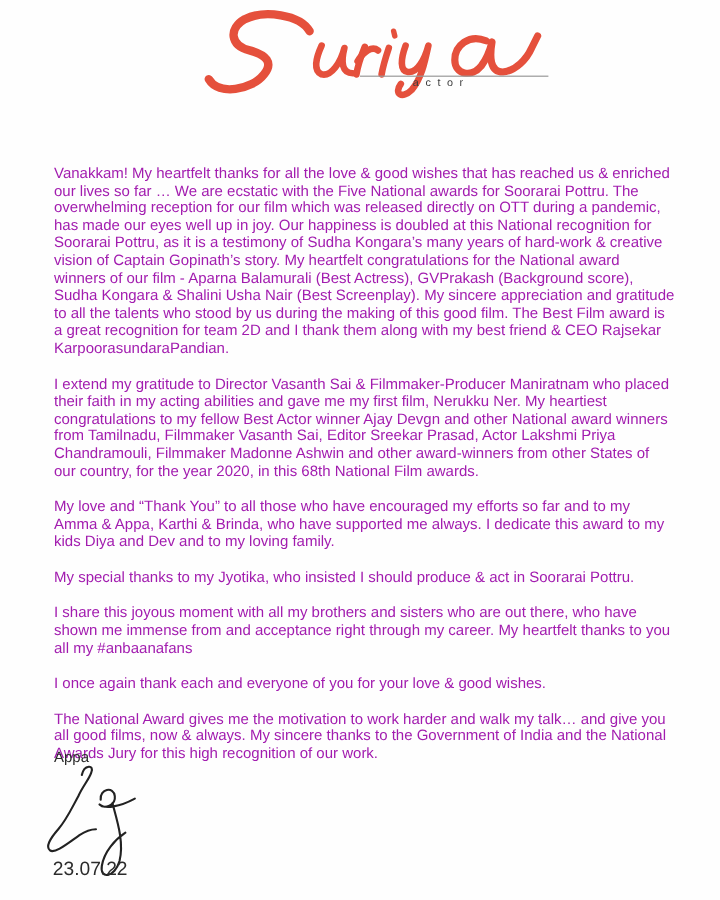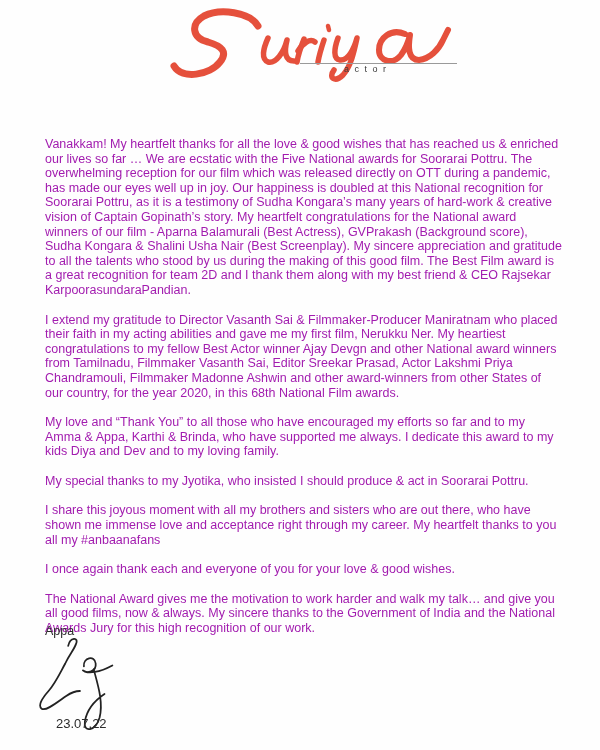--- a/index.html
+++ b/index.html
@@ -66,22 +66,22 @@
   .signature {
     position: absolute;
     left: 38px; top: 637px;
     width: 80px; height: 108px;
     color: #222222;
   }
   .signature svg { display: block; width: 100%; height: 100%; }
 
   .letter-date {
     position: absolute;
-    left: 56px; top: 716px;
-    font-size: 13px;
+    left: 44px; top: 716px;
+    font-size: 16px;
     color: #2b2b2b;
   }
 </style>
 </head>
 <body>
 
 <div class="letterhead">
   <div class="brand-script" role="img" aria-label="Suriya" style="color: rgb(229, 80, 60);">
     <svg viewBox="0 0 300 92" fill="none" stroke="currentColor" stroke-linecap="round" stroke-linejoin="round" aria-hidden="true">
 
@@ -102,21 +102,21 @@
   </div>
   <div class="brand-rule"></div>
   <div class="brand-subtitle">actor</div>
 </div>
 
 <div class="letter-body">
   <p>Vanakkam! My heartfelt thanks for all the love &amp; good wishes that has reached us &amp; enriched our lives so far … We are ecstatic with the Five National awards for Soorarai Pottru. The overwhelming reception for our film which was released directly on OTT during a pandemic, has made our eyes well up in joy. Our happiness is doubled at this National recognition for Soorarai Pottru, as it is a testimony of Sudha Kongara’s many years of hard-work &amp; creative vision of Captain Gopinath’s story. My heartfelt congratulations for the National award winners of our film - Aparna Balamurali (Best Actress), GVPrakash (Background score), Sudha Kongara &amp; Shalini Usha Nair (Best Screenplay). My sincere appreciation and gratitude to all the talents who stood by us during the making of this good film. The Best Film award is a great recognition for team 2D and I thank them along with my best friend &amp; CEO Rajsekar KarpoorasundaraPandian.</p>
   <p>I extend my gratitude to Director Vasanth Sai &amp; Filmmaker-Producer Maniratnam who placed their faith in my acting abilities and gave me my first film, Nerukku Ner. My heartiest congratulations to my fellow Best Actor winner Ajay Devgn and other National award winners from Tamilnadu, Filmmaker Vasanth Sai, Editor Sreekar Prasad, Actor Lakshmi Priya Chandramouli, Filmmaker Madonne Ashwin and other award-winners from other States of our country, for the year 2020, in this 68th National Film awards.</p>
   <p>My love and “Thank You” to all those who have encouraged my efforts so far and to my Amma &amp; Appa, Karthi &amp; Brinda, who have supported me always. I dedicate this award to my kids Diya and Dev and to my loving family.</p>
   <p>My special thanks to my Jyotika, who insisted I should produce &amp; act in Soorarai Pottru.</p>
-  <p>I share this joyous moment with all my brothers and sisters who are out there, who have shown me immense love and acceptance right through my career. My heartfelt thanks to you all my #anbaanafans</p>
+  <p>I share this joyous moment with all my brothers and sisters who are out there, who have shown me immense from and acceptance right through my career. My heartfelt thanks to you all my #anbaanafans</p>
   <p>I once again thank each and everyone of you for your love &amp; good wishes.</p>
   <p>The National Award gives me the motivation to work harder and walk my talk… and give you all good films, now &amp; always. My sincere thanks to the Government of India and the National Awards Jury for this high recognition of our work.</p>
 </div>
 
 <div class="closing">Appa</div>
 
 <div class="signature" role="img">
   <svg viewBox="0 0 80 110" fill="none" stroke="currentColor" stroke-width="1.8" stroke-linecap="round" stroke-linejoin="round" aria-hidden="true">
     <path d="M 30,9 C 32,0 41,0 38,7 C 36,13 31,18 27,27 C 21,38 17,47 10,55 C 3,63 -1,70 3,73 C 7,76 18,67 28,60 C 34,56 38,55 42,55"></path>
     <path d="M 46,30 C 45,21 57,18 58,27 C 59,35 49,38 45,34 C 50,38 62,36 75,29"></path>

